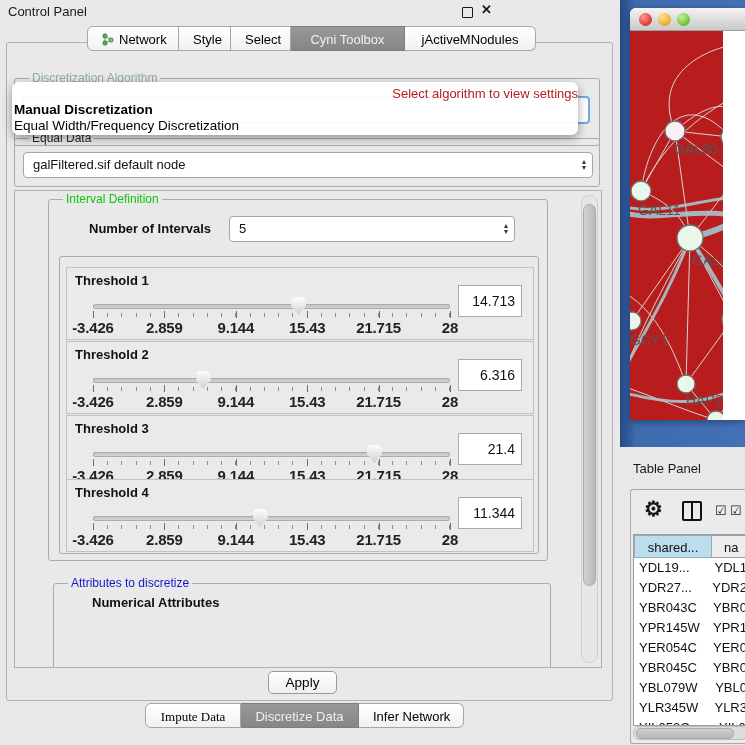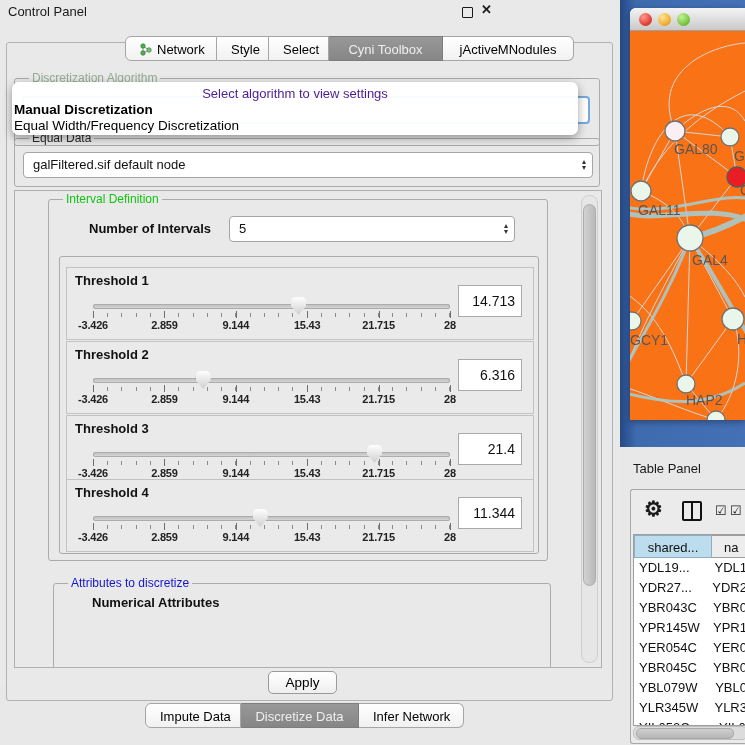--- a/index.html
+++ b/index.html
@@ -34,21 +34,21 @@
 
   .combo{position:absolute;background:#FFF;border:1px solid #A5A5A5;border-radius:4px;
          font-size:13px;color:#111;}
   .combo .cval{position:absolute;left:9px;top:0;line-height:24px;}
   .spinner{position:absolute;right:6px;top:0;height:100%;display:flex;flex-direction:column;
            justify-content:center;line-height:6px;font-size:8px;color:#333;text-align:center;}
 
   
   #algo-popup{left:12px;top:82px;width:566px;height:53px;background:rgba(255,255,255,0.96);
               border-radius:7px;box-shadow:0 3px 10px rgba(0,0,0,0.38);z-index:40;}
-  #algo-placeholder{left:0;right:0;top:4px;text-align:center;font-size:13px;color:#4c1d95;}
+  #algo-placeholder{left:0;right:0;top:4px;text-align:right;font-size:13px;color:#b91c1c;}
   .algo-opt{left:2px;font-size:13.5px;color:#000;}
   #algo-combo{left:22px;top:96px;width:564px;height:24px;border:2px solid #74A9E4;z-index:30;}
 
   
   #settings{left:14px;top:190px;width:586px;height:476px;border:1px solid #B0B0B0;
             background:#E9E9E9;overflow:hidden;}
   #settings-scrollbar{right:3px;top:4px;width:15px;height:466px;background:#E6E6E6;
             border:1px solid #CFCFCF;border-radius:8px;}
   #settings-thumb{left:1px;top:8px;width:11px;height:380px;border-radius:7px;
             background:linear-gradient(90deg,#D2D2D2,#B9B9B9);border:1px solid #ABABAB;}
@@ -62,21 +62,21 @@
   .track{position:absolute;left:0;top:8px;width:100%;height:5px;border-radius:3px;
          background:linear-gradient(#BDBDBD,#D9D9D9);box-shadow:inset 0 0 0 1px #ACACAC;}
   .thumb{position:absolute;top:1px;width:15px;height:18px;margin-left:-8px;
          background:linear-gradient(#FEFEFE,#CFCFCF);
          clip-path:polygon(22% 0%,78% 0%,95% 10%,100% 28%,100% 52%,78% 72%,50% 100%,22% 72%,0% 52%,0% 28%,5% 10%);
          filter:drop-shadow(0 0 1px #808080);}
   .ticks{position:absolute;left:0;top:17px;width:357px;height:4px;
          background:repeating-linear-gradient(90deg,#8A8A8A 0 1px,transparent 1px 14.24px);}
   .tmaj{position:absolute;top:15px;width:1px;height:7px;background:#6E6E6E;}
   .slabel{position:absolute;top:23px;width:60px;margin-left:-30px;text-align:center;
-          font-size:11px;font-weight:bold;color:#222;letter-spacing:-0.2px;}
+          font-size:15px;font-weight:bold;color:#222;letter-spacing:-0.2px;}
   .value-box{position:absolute;right:11px;top:17px;width:56px;height:30px;background:#FFF;
              border:1px solid #A9A9A9;font-size:14px;color:#111;text-align:right;
              line-height:30px;padding-right:6px;}
 
   
   #attr-list{position:absolute;left:12px;top:34px;width:478px;height:48px;background:#FFF;
              border:1px solid #ABABAB;overflow:hidden;font-size:13px;color:#111;}
   #attr-list .li{padding:1px 0 1px 8px;line-height:14px;}
   #attr-scrollbar{position:absolute;right:0;top:0;width:13px;height:100%;background:#ECECEC;
              border-left:1px solid #C9C9C9;}
@@ -91,21 +91,21 @@
   #network-pane{left:620px;top:0;width:125px;height:447px;
                 background:linear-gradient(90deg,#26497F 0,#2F579A 7px,#3E6AAE 16px,#4470B6 100%);}
   #mac-window{position:absolute;left:10px;top:8px;width:115px;height:412px;background:#FFF;
               border-radius:6px 0 0 0;overflow:hidden;box-shadow:0 2px 6px rgba(0,0,0,0.35);}
   #mac-titlebar{height:22px;background:linear-gradient(#F4F4F4,#C9C9C9);
                 border-bottom:1px solid #9E9E9E;position:relative;}
   .light{position:absolute;top:4.5px;width:13px;height:13px;border-radius:50%;}
   #light-red{left:9px;background:radial-gradient(circle at 35% 30%,#FF9A8F,#E5443A 60%,#B01D14);}
   #light-yellow{left:28px;background:radial-gradient(circle at 35% 30%,#FFE49A,#F2B234 60%,#C38308);}
   #light-green{left:47px;background:radial-gradient(circle at 35% 30%,#C4F09A,#7BC944 60%,#459212);}
-  #net-canvas{position:relative;width:115px;height:389px;background:#f97316;overflow:hidden;}
+  #net-canvas{position:relative;width:93px;height:389px;background:#b91c1c;overflow:hidden;}
 
   #table-panel-title{left:633px;top:461px;font-size:13px;color:#1a1a1a;}
   #table-box{left:630px;top:489px;width:115px;height:253px;background:#EBEBEB;
              border:1px solid #A8A8A8;border-right:none;border-radius:3px 0 0 3px;}
   .tb-toolbar-icon{position:absolute;color:#1A1A1A;}
   #gear-icon{left:13px;top:7px;font-size:21px;font-weight:bold;}
   #columns-icon{left:51px;top:11px;width:16px;height:16px;border:2px solid #111;border-radius:2px;}
   #columns-icon::after{content:"";position:absolute;left:7px;top:0;width:2px;height:16px;background:#111;}
   .cb-icon{top:13px;font-size:13px;}
   #cb1{left:84px;} #cb2{left:99px;}
@@ -126,21 +126,21 @@
 </style>
 </head>
 <body>
 
 <div id="control-panel" class="abs">
 
   <div id="cp-title" class="abs">Control Panel</div>
   <div id="float-btn" class="abs"></div>
   <div id="close-btn" class="abs">✕</div>
 
-  <div class="seg-bar abs" style="left:87px;top:36px;margin-left:38px;">
+  <div class="seg-bar abs" style="left:87px;top:26px;">
     <div class="seg first" style="width:62px;">
       <span class="ticon">
         <svg width="12" height="13" viewBox="0 0 12 13">
             <line x1="3" y1="3" x2="9" y2="7" stroke="#999" stroke-width="1"></line>
             <line x1="3" y1="10" x2="9" y2="7" stroke="#999" stroke-width="1"></line>
             <line x1="3" y1="3" x2="3" y2="10" stroke="#999" stroke-width="1"></line>
             <circle cx="3" cy="3" r="2.2" fill="#4CAF50" stroke="#2E7D32" stroke-width="0.7"></circle>
             <circle cx="3" cy="10" r="2.2" fill="#4CAF50" stroke="#2E7D32" stroke-width="0.7"></circle>
             <circle cx="9" cy="7" r="2.2" fill="#7CC57F" stroke="#2E7D32" stroke-width="0.7"></circle>
           </svg>
@@ -282,21 +282,21 @@
     </div>
 
     <div id="settings-scrollbar" class="abs">
       <div id="settings-thumb" class="abs"></div>
     </div>
   </div>
 
   <div id="apply-btn" class="abs">Apply</div>
 
   <div class="seg-bar abs" style="left:145px;top:703px;">
-    <div class="seg first" style="width:66px;"><span>Impute Data</span></div>
+    <div class="seg first" style="width:66px;font-family:Liberation Serif, serif;"><span>Impute Data</span></div>
     <div class="seg sel" style="width:89px;"><span>Discretize Data</span></div>
     <div class="seg last" style="width:76px;"><span>Infer Network</span></div>
   </div>
 
   <div id="algo-popup" class="abs">
     <div id="algo-placeholder" class="abs">Select algorithm to view settings</div>
     <div class="algo-opt abs" style="top:20px;font-weight:bold;">Manual Discretization</div>
     <div class="algo-opt abs" style="top:36px;">Equal Width/Frequency Discretization</div>
   </div>
 </div>

